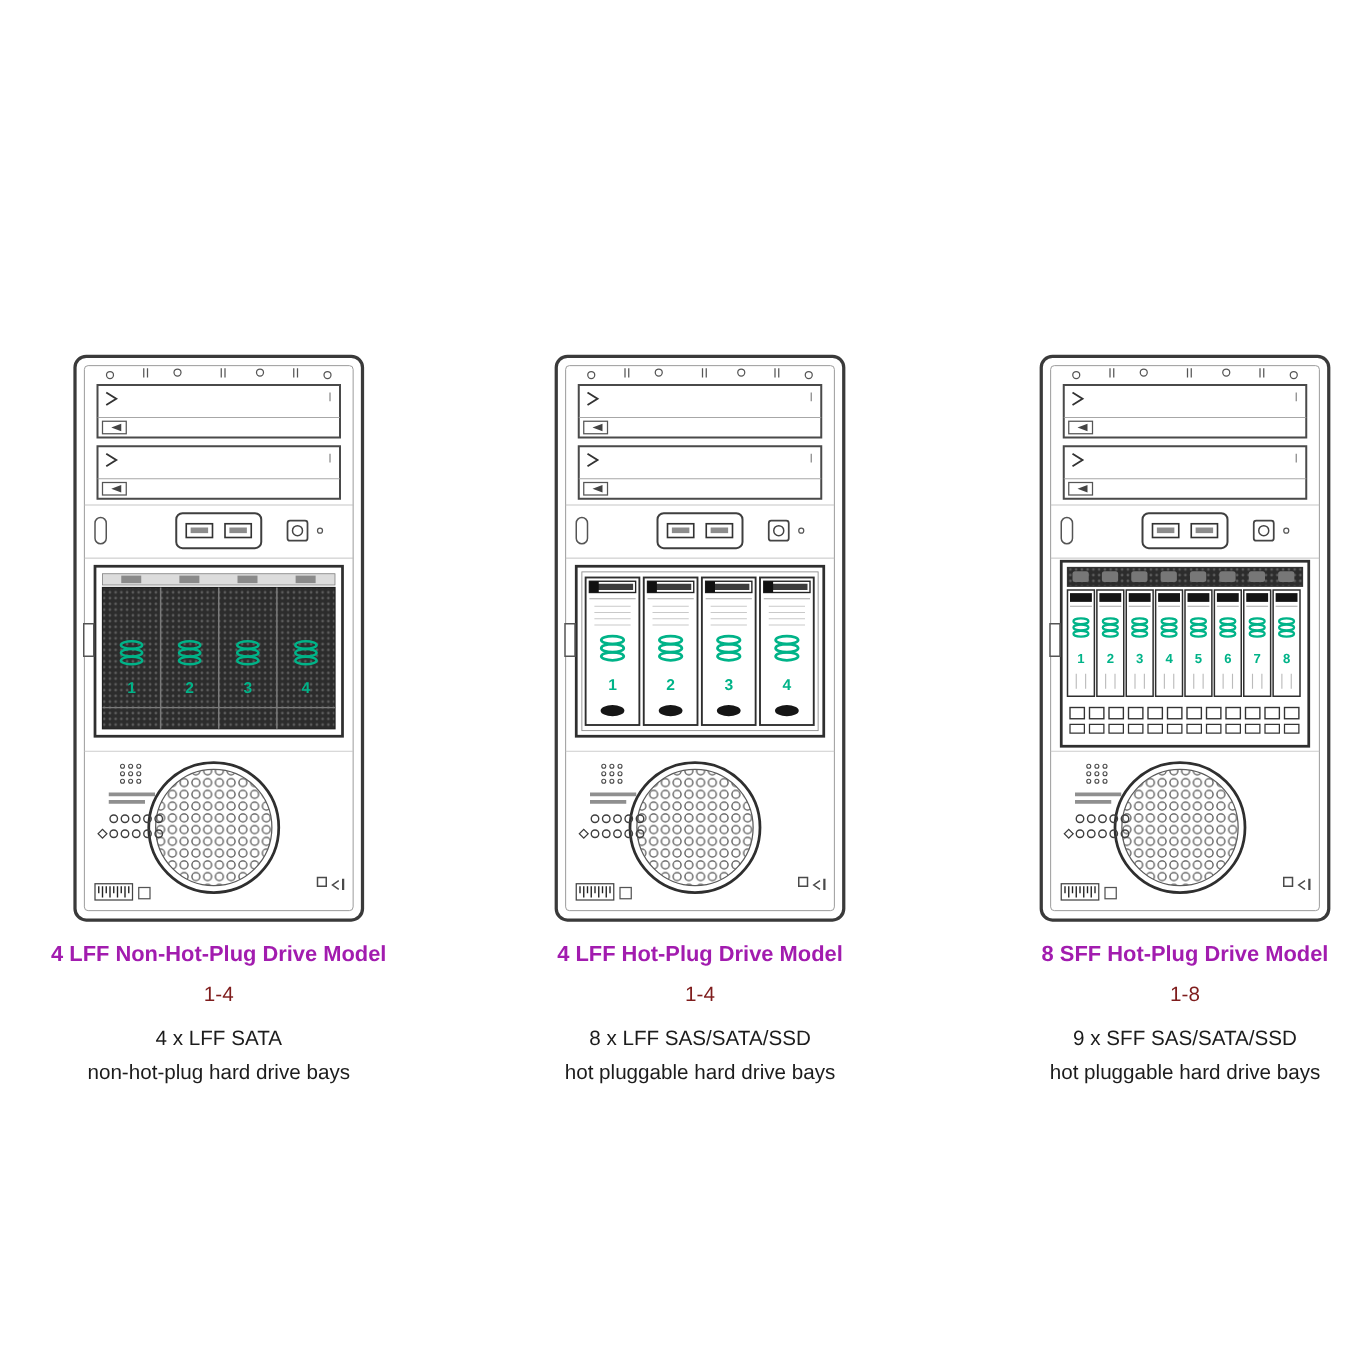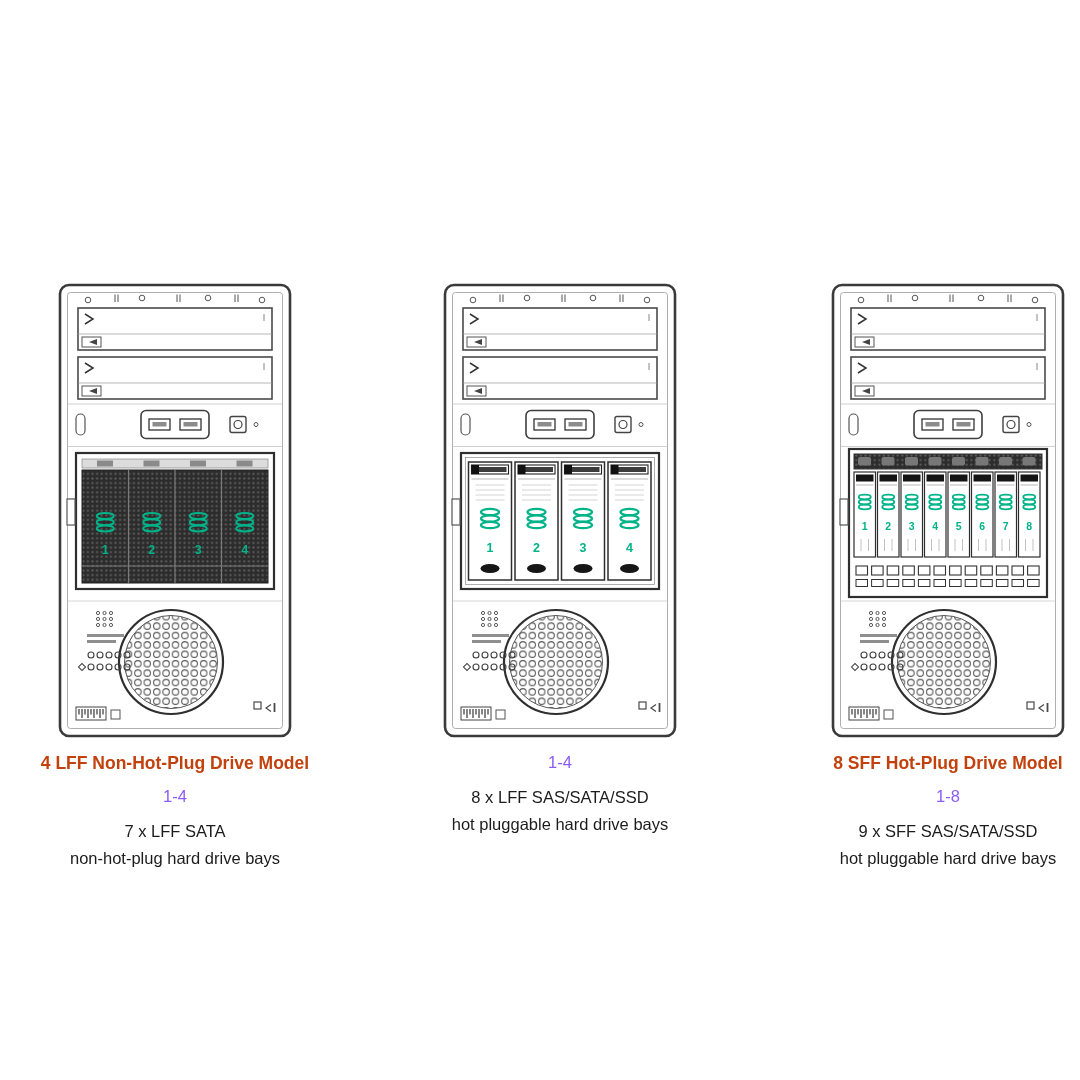--- a/index.html
+++ b/index.html
@@ -6,22 +6,22 @@
   body{
     width:1080px;height:1080px;background:#ffffff;position:relative;overflow:hidden;
     font-family:"Liberation Sans",sans-serif;
   }
   figure.model{position:absolute;top:283px;width:340px;margin:0;text-align:center}
   #model-0{left:5px}
   #model-1{left:390px}
   #model-2{left:778px}
   .tower{display:flex;justify-content:center}
   .caption{margin-top:15px}
-  .model-title{font-size:17.5px;line-height:1.2;font-weight:700;color:#c2410c;margin:0 0 13px}
-  .bay-range{font-size:16.5px;color:#8b5cf6;margin:0 0 12px}
+  .model-title{font-size:17.5px;line-height:1.2;font-weight:700;color:#a21caf;margin:0 0 13px}
+  .bay-range{font-size:16.5px;color:#7f1d1d;margin:0 0 12px}
   .model-desc{font-size:16.5px;color:#1c1c1c;line-height:1.62}
 </style>
 </head>
 <body>
 
 <figure class="model" id="model-0">
   <div class="tower">
       <svg width="234" height="455" viewBox="0 0 234 455" xmlns="http://www.w3.org/2000/svg">
         <defs>
     <pattern id="p0m" width="4.6" height="4.6" patternUnits="userSpaceOnUse">
@@ -165,21 +165,21 @@
     <rect x="196" y="419" width="7" height="7"></rect>
     <path d="M213 421.5 l-5 3.5 l5 3.5"></path>
     <line x1="216.5" y1="420" x2="216.5" y2="429" stroke-width="1.8"></line>
   </g>
       </svg>
     </div>
   <figcaption class="caption">
     <h3 class="model-title">4 LFF Non-Hot-Plug Drive Model</h3>
     <div class="bay-range">1-4</div>
     <div class="model-desc">
-      <span>7 x LFF SATA</span><br>
+      <span>4 x LFF SATA</span><br>
       <span>non-hot-plug hard drive bays</span>
     </div>
   </figcaption>
 </figure>
 
 <figure class="model" id="model-1">
   <div class="tower">
       <svg width="234" height="455" viewBox="0 0 234 455" xmlns="http://www.w3.org/2000/svg">
         <defs>
     <pattern id="p1m" width="4.6" height="4.6" patternUnits="userSpaceOnUse">
@@ -359,20 +359,21 @@
           <rect x="53" y="427" width="9" height="9" fill="none" stroke="#555" stroke-width="1"></rect>
         </g>
         <g fill="none" stroke="#4a4a4a" stroke-width="1.2">
     <rect x="196" y="419" width="7" height="7"></rect>
     <path d="M213 421.5 l-5 3.5 l5 3.5"></path>
     <line x1="216.5" y1="420" x2="216.5" y2="429" stroke-width="1.8"></line>
   </g>
       </svg>
     </div>
   <figcaption class="caption">
+    <h3 class="model-title">4 LFF Hot-Plug Drive Model</h3>
     <div class="bay-range">1-4</div>
     <div class="model-desc">
       <span>8 x LFF SAS/SATA/SSD</span><br>
       <span>hot pluggable hard drive bays</span>
     </div>
   </figcaption>
 </figure>
 
 <figure class="model" id="model-2">
   <div class="tower">

